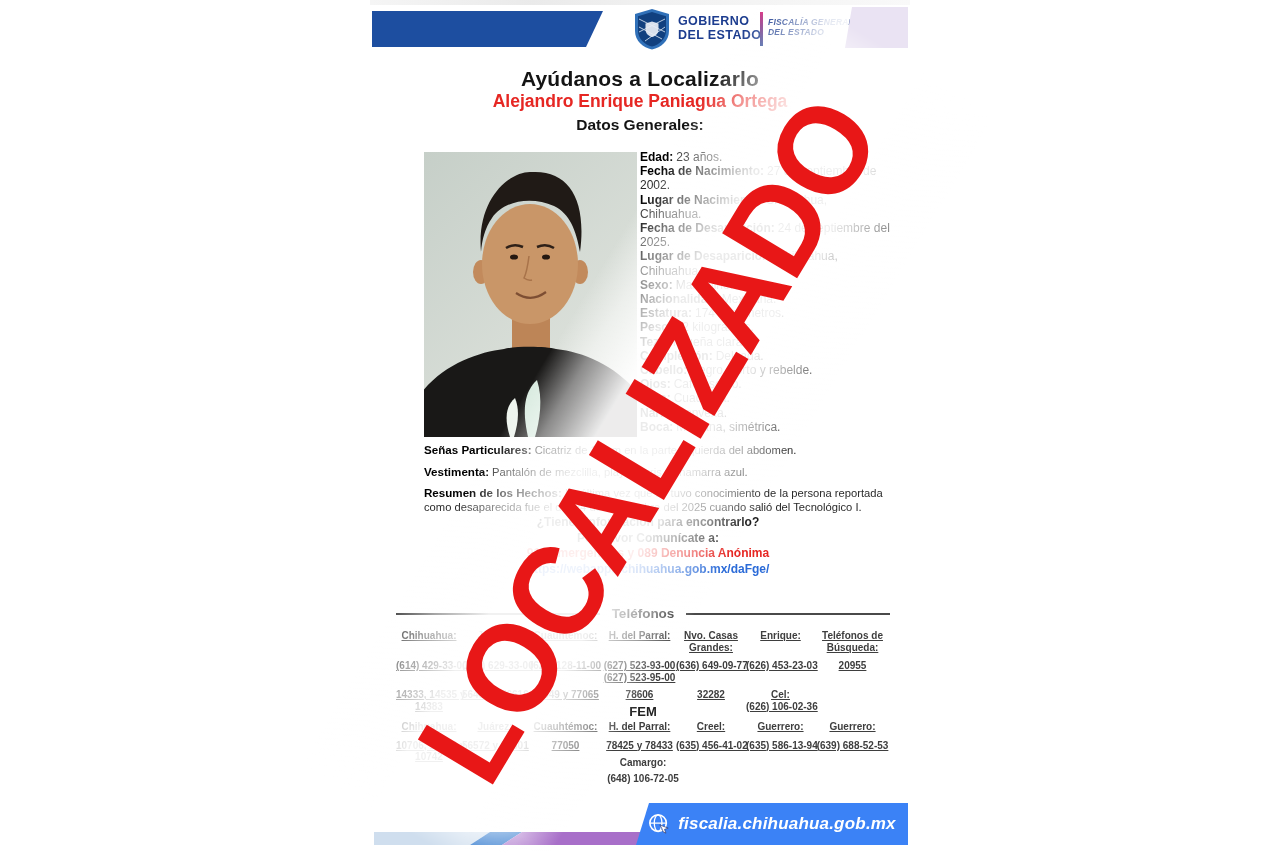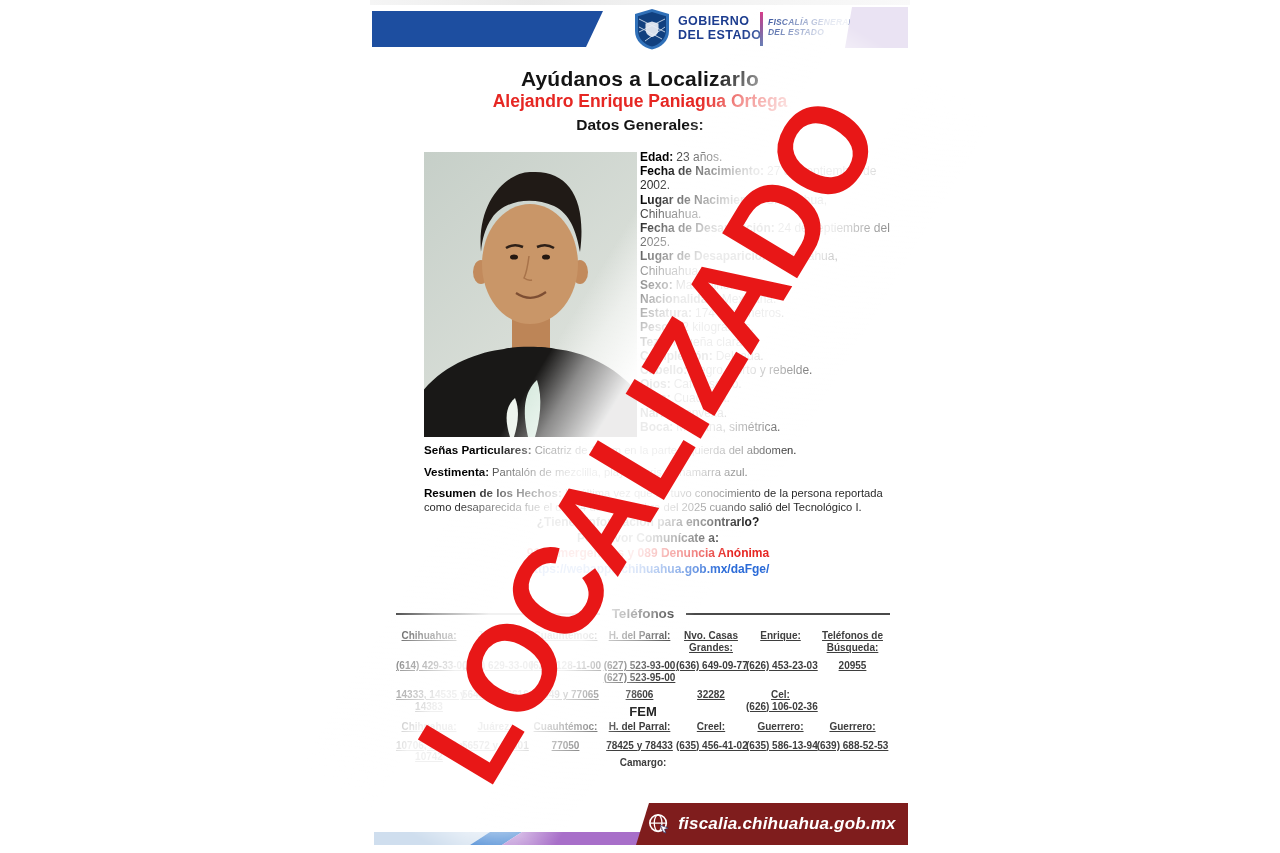--- a/index.html
+++ b/index.html
@@ -69,21 +69,21 @@
   .camargo div{margin-bottom:4px;}
 
   
   .strip{top:832px;height:13px;}
   .strip-light{left:374px;width:116px;background:#cfdeee;
     clip-path:polygon(0 0,100% 0,calc(100% - 20px) 100%,0 100%);}
   .strip-blue{left:470px;width:52px;background:#1769c8;
     clip-path:polygon(20px 0,100% 0,calc(100% - 20px) 100%,0 100%);}
   .strip-purple{left:502px;width:150px;background:#a86fc9;
     clip-path:polygon(20px 0,100% 0,calc(100% - 14px) 100%,0 100%);}
-  .footer-navy{left:636px;top:803px;width:272px;height:42px;background:#7f1d1d;
+  .footer-navy{left:636px;top:803px;width:272px;height:42px;background:#3b82f6;
     clip-path:polygon(13px 0,100% 0,100% 100%,0 100%);display:flex;align-items:center;
     justify-content:center;gap:8px;z-index:3;}
   .footer-url{color:#fff;font-weight:bold;font-style:italic;font-size:17px;letter-spacing:.2px;}
 
   
   .stamp-wrap{position:absolute;left:648px;top:440px;width:920px;height:260px;
     transform:translate(-50%,-50%) rotate(-59deg);display:flex;align-items:center;
     justify-content:center;z-index:5;pointer-events:none;}
   .stamp-halo{position:absolute;inset:0;
     background:linear-gradient(to bottom,rgba(255,255,255,0) 0%,rgba(255,255,255,.5) 14%,
@@ -239,20 +239,21 @@
     <div class="cell">56572 y 56801</div>
     <div class="cell">77050</div>
     <div class="cell">78425 y 78433</div>
     <div class="cell">(635) 456-41-02</div>
     <div class="cell">(635) 586-13-94</div>
     <div class="cell">(639) 688-52-53</div>
   </div>
 
   <div class="abs camargo">
     <div>Camargo:</div>
+    <div>(648) 106-72-05</div>
   </div>
 
   <div class="abs strip strip-light"></div>
   <div class="abs strip strip-blue"></div>
   <div class="abs strip strip-purple"></div>
 
   <div class="abs footer-navy">
     <svg width="22" height="22" viewBox="0 0 24 24">
       <circle cx="11" cy="11" r="9" fill="none" stroke="#fff" stroke-width="1.8"></circle>
       <ellipse cx="11" cy="11" rx="4.2" ry="9" fill="none" stroke="#fff" stroke-width="1.4"></ellipse>

